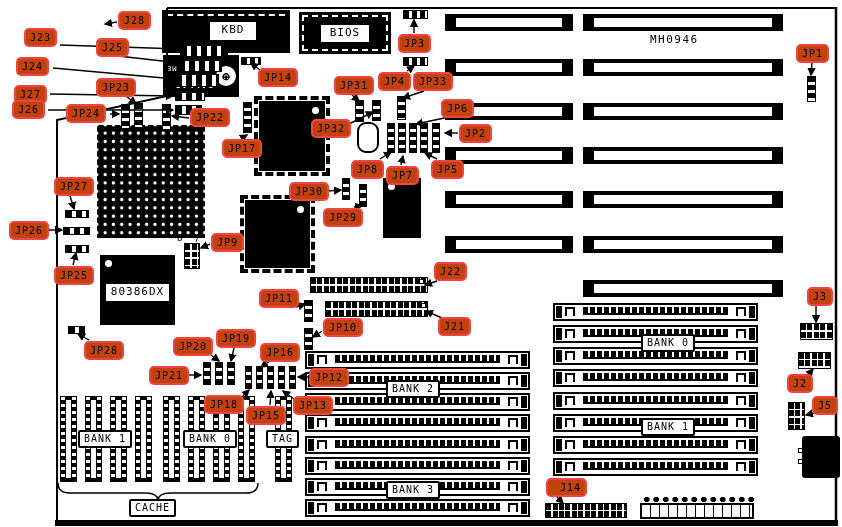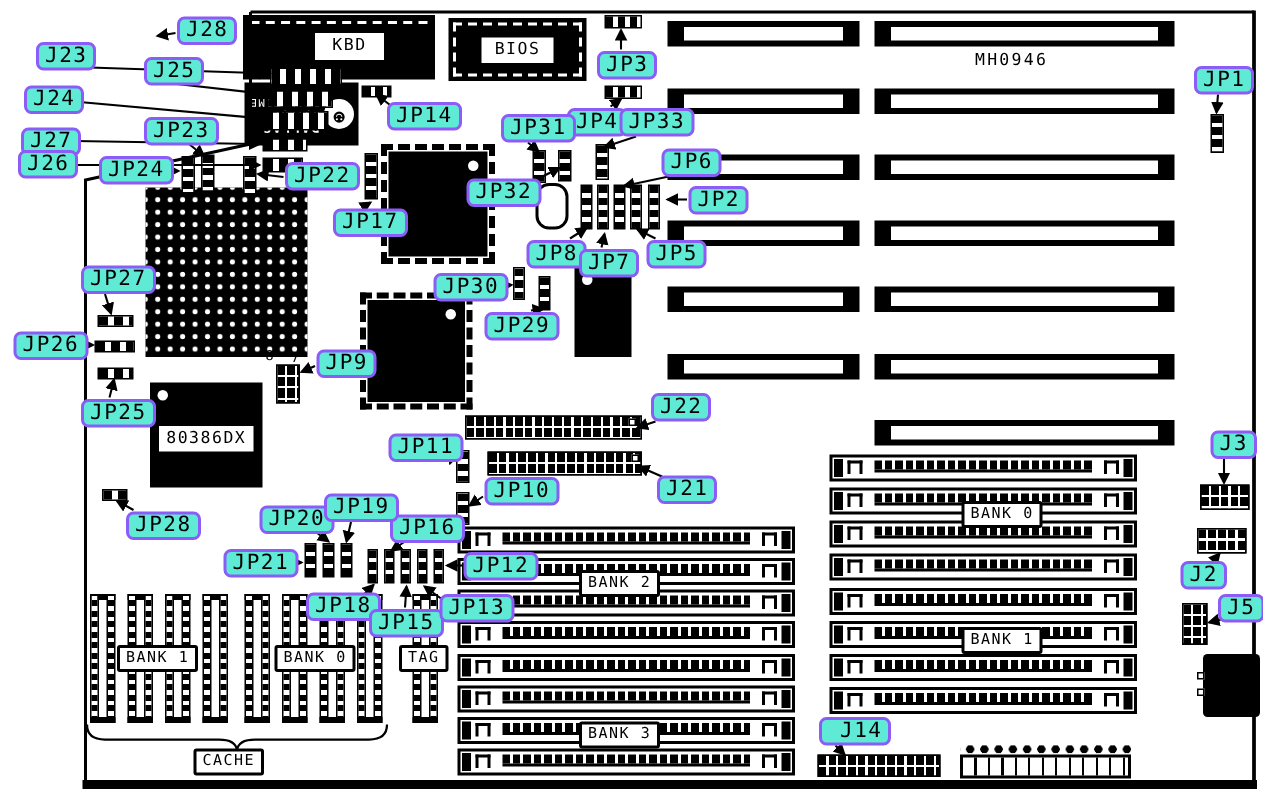--- a/index.html
+++ b/index.html
@@ -1,21 +1,21 @@
 <!DOCTYPE html>
 <html><head>
 <meta charset="utf-8">
 <style>
   html,body{margin:0;padding:0;background:#fff;}
   #board{position:relative;width:842px;height:527px;background:#fff;overflow:hidden;
          font-family:"DejaVu Sans Mono",monospace;color:#000;}
   #board *{box-sizing:border-box;}
   #overlay{position:absolute;left:0;top:0;z-index:15;pointer-events:none;}
-  .callout{position:absolute;z-index:30;background:#5eead4;border:2px solid #8b5cf6;border-radius:5px;
-           font-size:14px;line-height:13px;padding:1px 4px;letter-spacing:1px;white-space:nowrap;}
+  .callout{position:absolute;z-index:30;background:#c2410c;border:2px solid #ef4444;border-radius:5px;
+           font-size:10px;line-height:13px;padding:1px 4px;letter-spacing:1px;white-space:nowrap;}
   .banklabel{position:absolute;z-index:22;background:#fff;border:2px solid #000;border-radius:2px;
            font-size:10px;line-height:12px;padding:1px 4px;letter-spacing:1px;white-space:nowrap;}
   .plaintext{position:absolute;z-index:22;font-size:11px;letter-spacing:1.5px;white-space:nowrap;}
   .smalltext{position:absolute;z-index:22;font-size:9px;white-space:nowrap;}
   .chip{position:absolute;background:#000;z-index:4;}
   .qfp::before{content:'';position:absolute;inset:-5px;border:4px dashed #000;z-index:-1;}
   .kbd-chip i.dash{position:absolute;left:5px;right:5px;top:4px;height:0;border-top:2px dashed #fff;}
   .bios-chip::after{content:'';position:absolute;inset:3px;border:2px dashed #fff;}
   .dot{position:absolute;width:7px;height:7px;border-radius:50%;background:#fff;}
   .dot.tl{left:5px;top:5px;} .dot.tr{right:6px;top:6px;}

